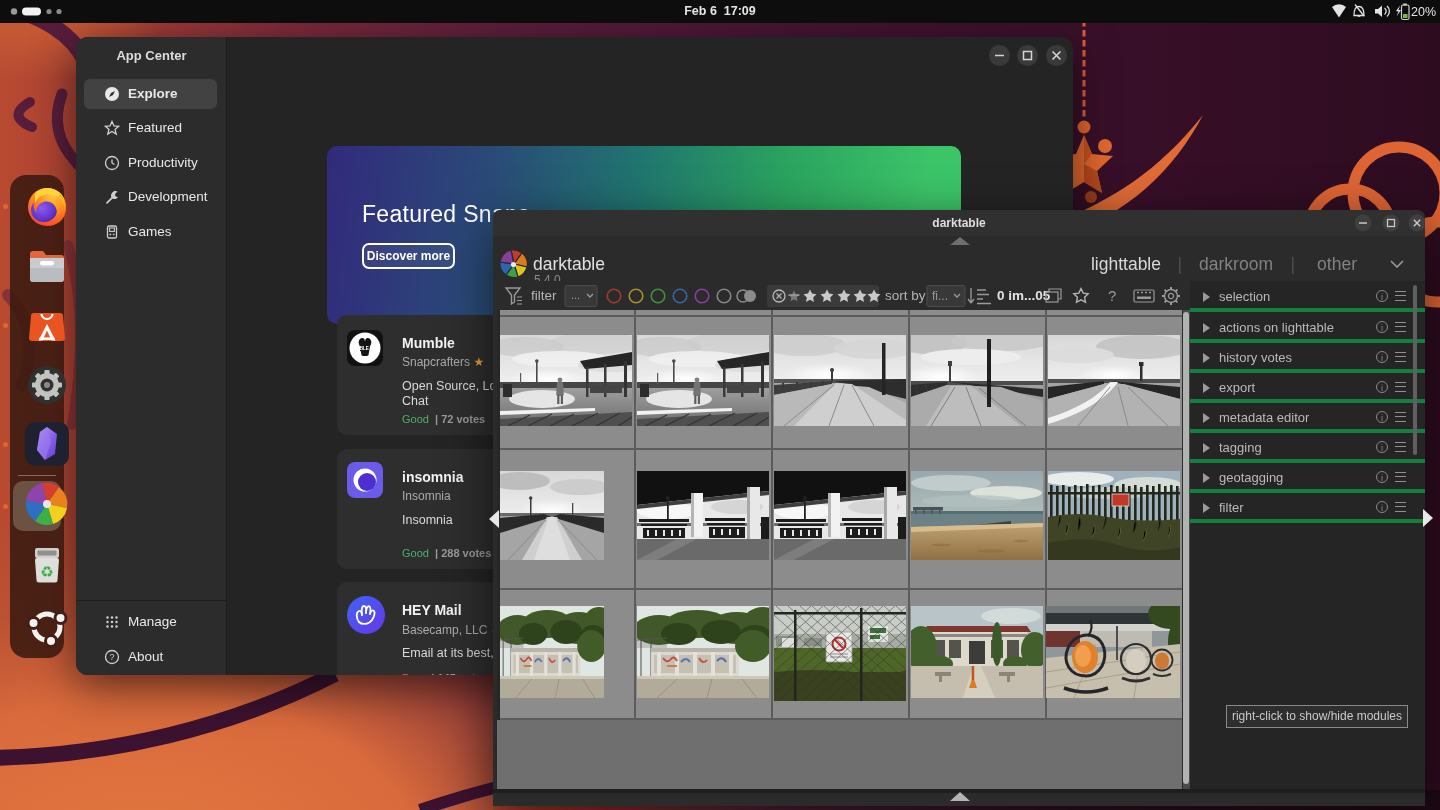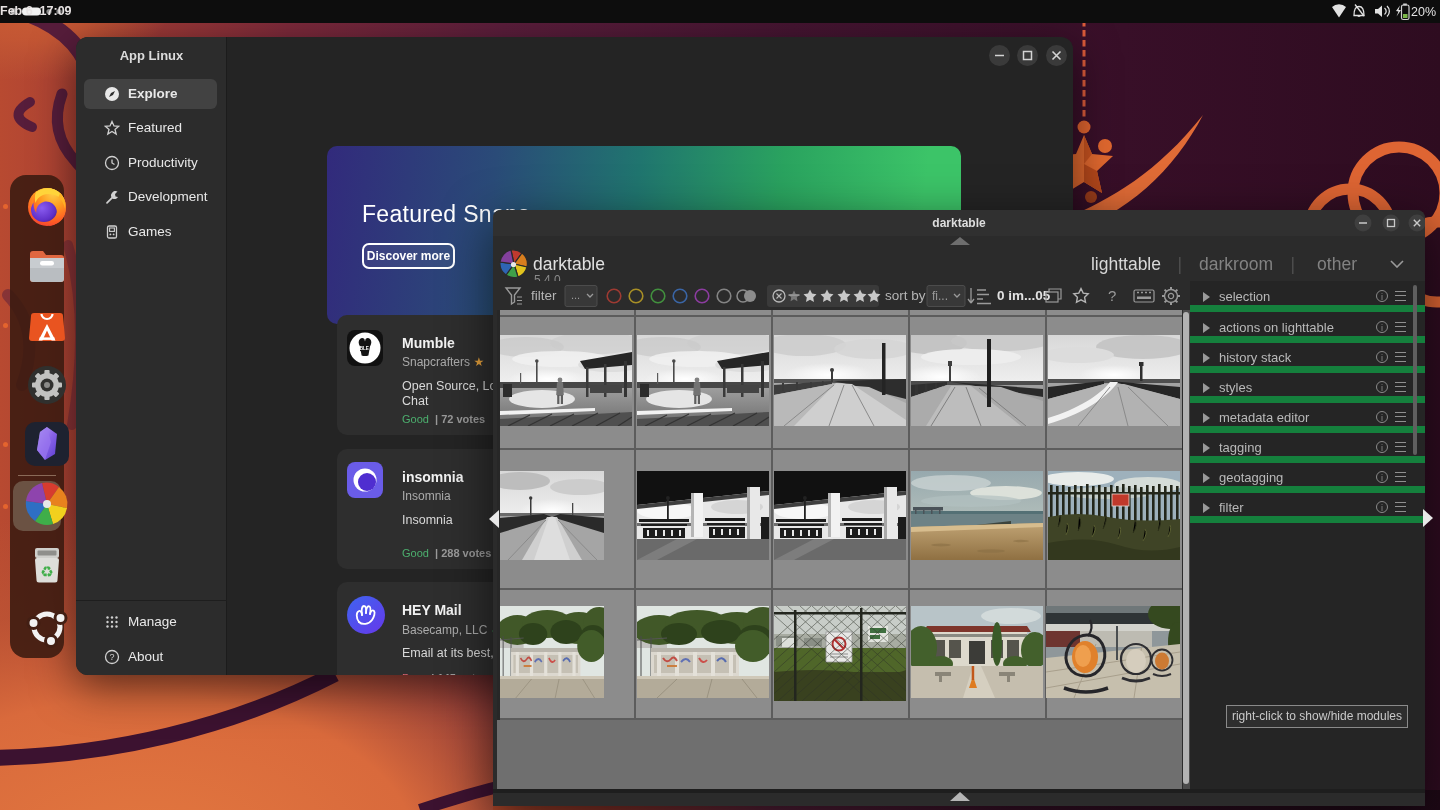--- a/index.html
+++ b/index.html
@@ -1,20 +1,20 @@
 <!DOCTYPE html>
 <html><head><meta charset="utf-8">
 <style>
 * { margin:0; padding:0; box-sizing:border-box; }
 html,body { width:1440px; height:810px; overflow:hidden; font-family:"Liberation Sans",sans-serif; }
 #screen { position:relative; width:1440px; height:810px; background:#3a1027; overflow:hidden; }
 .abs { position:absolute; }
 
 #topbar { position:absolute; left:0; top:0; width:1440px; height:23px; background:#0d0d0d; color:#e6e6e6; }
-#clock { position:absolute; left:0; right:0; top:0; height:32px; text-align:left; font-size:12.5px; font-weight:700; line-height:23px; color:#e8e4e4; }
+#clock { position:absolute; left:0; right:0; top:0; height:32px; text-align:center; font-size:12.5px; font-weight:700; line-height:23px; color:#e8e4e4; }
 
 #dock { position:absolute; left:10px; top:175px; width:54px; height:483px; background:rgba(58,26,16,0.88); border-radius:16px; }
 .dkicon { position:absolute; left:13px; width:48px; height:48px; }
 .ddot { position:absolute; left:-7px; width:5px; height:5px; border-radius:50%; background:#e4642e; }
 
 #appcenter { position:absolute; left:76px; top:37px; width:997px; height:638px; background:#242424; border-radius:12px; overflow:hidden; box-shadow:0 12px 44px rgba(0,0,0,0.55); }
 #acside { position:absolute; left:0; top:0; width:151px; height:639px; background:#2c2c2c; border-right:1px solid #1c1c1c; }
 .acrow { position:absolute; left:8px; width:133px; height:30px; border-radius:6px; color:#e8e8e8; font-size:13.5px; }
 .acrow span { position:absolute; left:44px; top:7px; }
 .acrow svg { position:absolute; left:20px; top:7px; }
@@ -22,21 +22,21 @@
 .winbtn { position:absolute; top:8px; width:21px; height:21px; border-radius:50%; background:#3a3a3a; }
 #banner { position:absolute; left:251px; top:77px; width:634px; height:178px; border-radius:10px;
   background:linear-gradient(97deg,#322a7c 0%,#2a4b78 26%,#20756f 48%,#2aa35f 70%,#3cc468 92%);margin-top:32px; }
 .bicon { position:absolute; top:66px; width:47px; height:47px; background:#fff; border-radius:9px; }
 .card { position:absolute; left:261px; width:372px; height:120px; background:#2e2e2e; border-radius:10px; color:#d9d9d9; }
 
 #dtwin { position:absolute; left:493px; top:210px; width:932px; height:596px; background:#2b2b2b; border-radius:8px 8px 0 0; overflow:hidden; box-shadow:0 14px 50px rgba(0,0,0,0.6); }
 #dttitle { position:absolute; left:0; top:0; width:932px; height:26px; background:#303030; color:#dedede; font-size:12px; font-weight:700; text-align:center; line-height:26px; }
 #dtgrid { position:absolute; left:4px; top:100px; width:685px; height:479px; background:#6f6f6f; }
 #dtpanel { position:absolute; left:697px; top:71px; width:235px; height:512px; background:#252525; }
-.mod { position:absolute; left:0; width:235px; height:30px; border-bottom:7px solid #15803d; color:#b9b9b9; font-size:13px; }
+.mod { position:absolute; left:0; width:235px; height:30px; border-bottom:4px solid #15803d; color:#b9b9b9; font-size:13px; }
 .mod .tri { position:absolute; left:13px; top:10px; width:0; height:0; border-left:7px solid #9a9a9a; border-top:5px solid transparent; border-bottom:5px solid transparent; }
 .mod .lbl { position:absolute; left:29px; top:7px; }
 .mod .ic1 { position:absolute; left:186px; top:8px; width:12px; height:12px; border:1px solid #8a8a8a; border-radius:50%; color:#8a8a8a; font-size:9px; text-align:center; line-height:12px; }
 .mod .ic2 { position:absolute; left:205px; top:9px; width:11px; height:10px; border-top:1.6px solid #909090; border-bottom:1.6px solid #909090; }
 .mod .ic2:after { content:""; position:absolute; left:0; top:2.6px; width:11px; height:1.6px; background:#909090; }
 </style></head>
 <body>
 <div id="screen">
 
 <svg class="abs" width="1440" height="810" viewBox="0 0 1440 810" style="left:0;top:0">
@@ -103,21 +103,21 @@
 
   <g fill="none" stroke="#de6533" stroke-width="11">
     <circle cx="1399" cy="193" r="46"></circle>
     <circle cx="1350" cy="230" r="41"></circle>
     <circle cx="1437" cy="262" r="40"></circle>
   </g>
 </svg>
 
 <div id="appcenter">
   <div id="acside">
-    <div style="position:absolute;left:0;top:11px;width:151px;text-align:center;font-size:13px;font-weight:700;color:#dcdcdc">App Linux</div>
+    <div style="position:absolute;left:0;top:11px;width:151px;text-align:center;font-size:13px;font-weight:700;color:#dcdcdc">App Center</div>
     <div class="acrow" style="top:42px;background:#424242">
           <svg width="16" height="16" viewBox="0 0 16 16">
             <circle cx="8" cy="8" r="7" fill="#e8e8e8"></circle>
             <path d="M11,5 L9,9 L5,11 L7,7 Z" fill="#2c2c2c"></path>
           </svg>
           <span style="font-weight:700">Explore</span>
         </div>
     <div class="acrow" style="top:76px">
           <svg width="16" height="16" viewBox="0 0 16 16">
             <path d="M8,1.5 L10,6 L14.7,6.3 L11,9.4 L12.2,14 L8,11.4 L3.8,14 L5,9.4 L1.3,6.3 L6,6 Z" fill="none" stroke="#cfcfcf" stroke-width="1.3"></path>
@@ -876,27 +876,27 @@
           <div class="ic2"></div>
         </div>
     <div class="mod" style="top:32px">
           <div class="tri"></div>
           <div class="lbl">actions on lighttable</div>
           <div class="ic1">i</div>
           <div class="ic2"></div>
         </div>
     <div class="mod" style="top:62px">
           <div class="tri"></div>
-          <div class="lbl">history stack</div>
+          <div class="lbl">history votes</div>
           <div class="ic1">i</div>
           <div class="ic2"></div>
         </div>
     <div class="mod" style="top:92px">
           <div class="tri"></div>
-          <div class="lbl">styles</div>
+          <div class="lbl">export</div>
           <div class="ic1">i</div>
           <div class="ic2"></div>
         </div>
     <div class="mod" style="top:122px">
           <div class="tri"></div>
           <div class="lbl">metadata editor</div>
           <div class="ic1">i</div>
           <div class="ic2"></div>
         </div>
     <div class="mod" style="top:152px">

